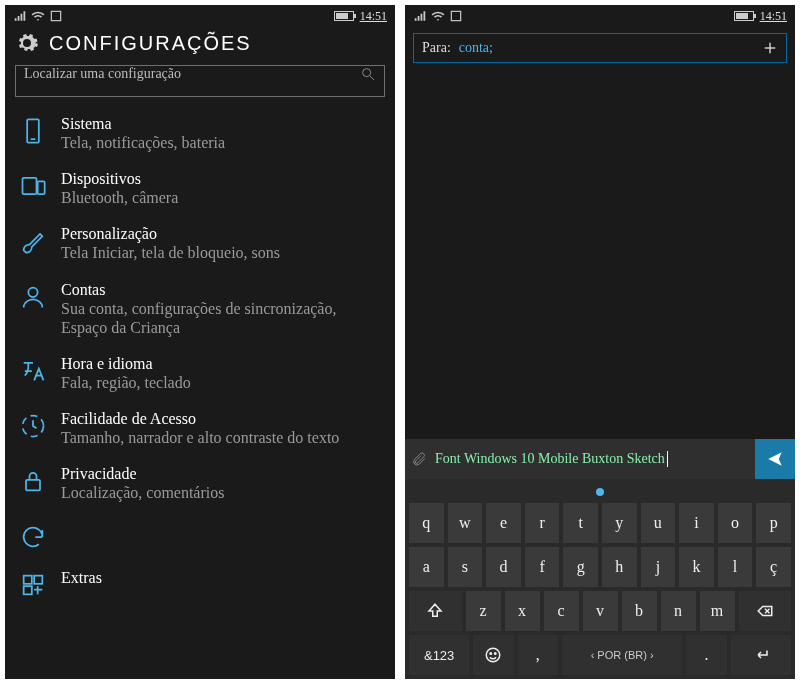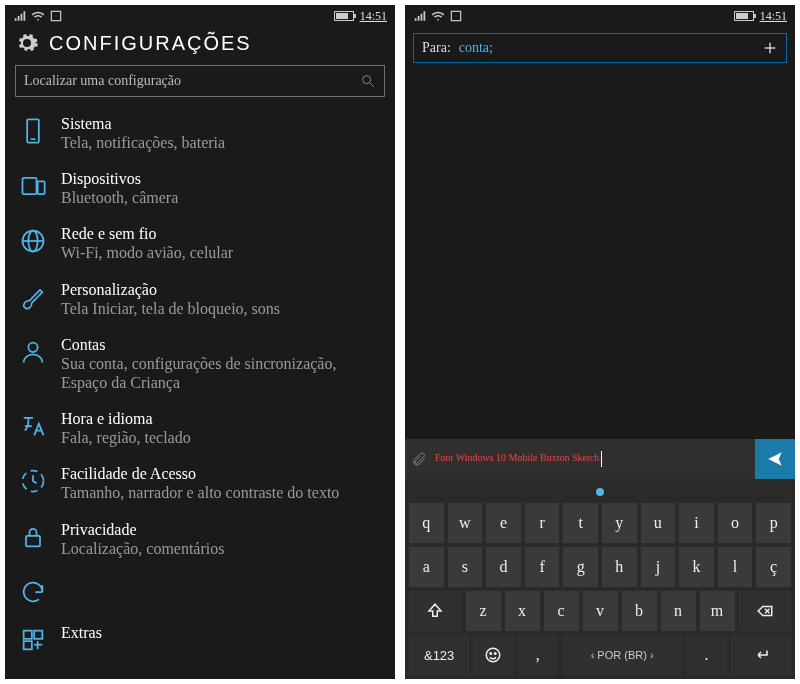--- a/index.html
+++ b/index.html
@@ -40,21 +40,21 @@
   .batt-fill{position:absolute;left:1px;top:1px;bottom:1px;width:70%;background:#ccc;}
   
   .header-row { display:flex; align-items:center; gap:10px; padding:4px 10px 6px; }
   .header-row .title { font-size:20px; letter-spacing:2px; font-family: "Segoe UI", Arial, sans-serif; font-weight:300; color:#fff;}
   .gear { width:24px; height:24px; fill:#ccc; }
   .search-box {
     margin: 4px 10px 10px;
     border: 1px solid #6f6f6f;
     height: 32px;
     display:flex;
-    align-items:center;
+    align-items:flex-start;
     padding:0 8px;
     color:#bdbdbd;
     font-family: "Segoe Script","Comic Sans MS",cursive;
   }
   .search-box span { flex:1; font-size:14px; }
   .search-ico{ width:16px;height:16px; stroke:#bbb; fill:none;}
   .settings-list { flex:1; overflow:hidden; }
   .setting-item {
     display:flex;
     align-items:flex-start;
@@ -94,22 +94,22 @@
     background:#2f2f2f;
     height:40px;
     display:flex;
     align-items:center;
     padding:0 6px;
     gap:8px;
   }
   .clip-ico{ width:16px; height:16px; stroke:#aaa; fill:none;}
   .compose-input{
     flex:1;
-    color:#ef4444;
-    font-size:10px;
+    color:#86efac;
+    font-size:14px;
     font-family:"Segoe Script","Comic Sans MS",cursive;
     position:relative;
   }
   .compose-input::after{
     content:""; display:inline-block; width:1px; height:16px; background:#fff; margin-left:2px; vertical-align:middle;
   }
   .send-btn{
     width:40px; height:40px; background:#1a7aa8;
     display:flex; align-items:center; justify-content:center;
     margin:-0px -6px -0px 0;
@@ -200,31 +200,20 @@
       <svg class="setting-icon" viewBox="0 0 24 24">
           <rect x="3" y="5" width="12" height="14" rx="1"></rect>
           <rect x="16" y="8" width="6" height="11" rx="1"></rect>
         </svg>
       <div class="setting-text">
         <div class="t">Dispositivos</div>
         <div class="s">Bluetooth, câmera</div>
       </div>
     </div>
 
-    <div class="setting-item">
-      <svg class="setting-icon" viewBox="0 0 24 24">
-          <circle cx="12" cy="12" r="9"></circle>
-          <ellipse cx="12" cy="12" rx="4" ry="9"></ellipse>
-          <line x1="3" y1="12" x2="21" y2="12"></line>
-        </svg>
-      <div class="setting-text">
-        <div class="t">Rede e sem fio</div>
-        <div class="s">Wi-Fi, modo avião, celular</div>
-      </div>
-    </div>
 
     <div class="setting-item">
       <svg class="setting-icon" viewBox="0 0 24 24">
           <path d="M4 20c0-3 2-5 5-5l9-9 2 2-9 9c0 3-2 5-5 5z"></path>
         </svg>
       <div class="setting-text">
         <div class="t">Personalização</div>
         <div class="s">Tela Iniciar, tela de bloqueio, sons</div>
       </div>
     </div>

